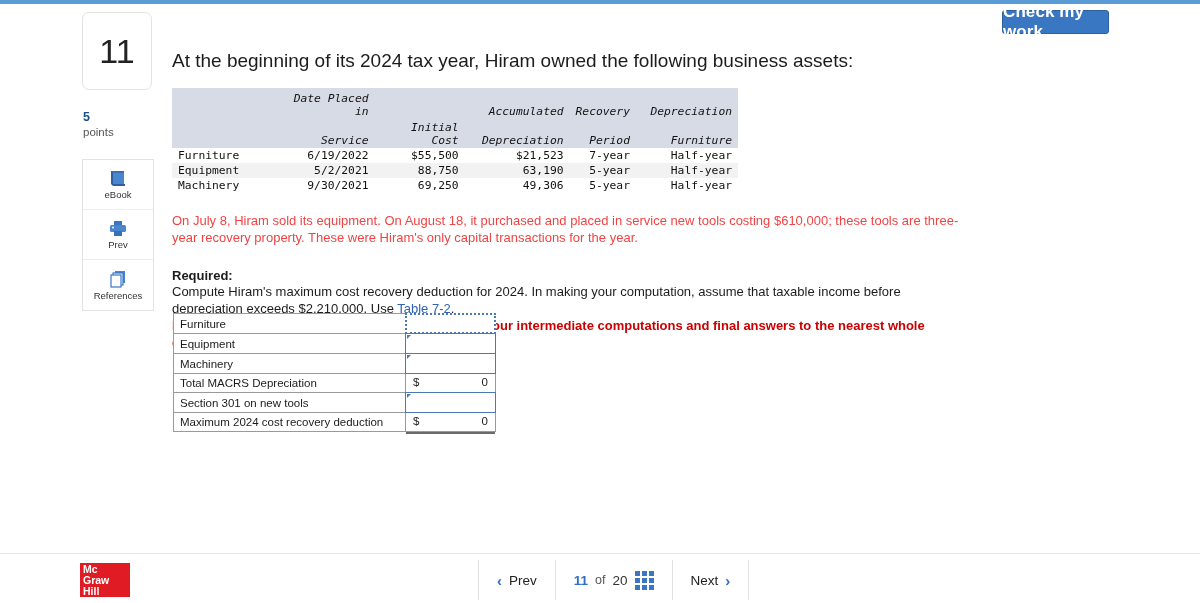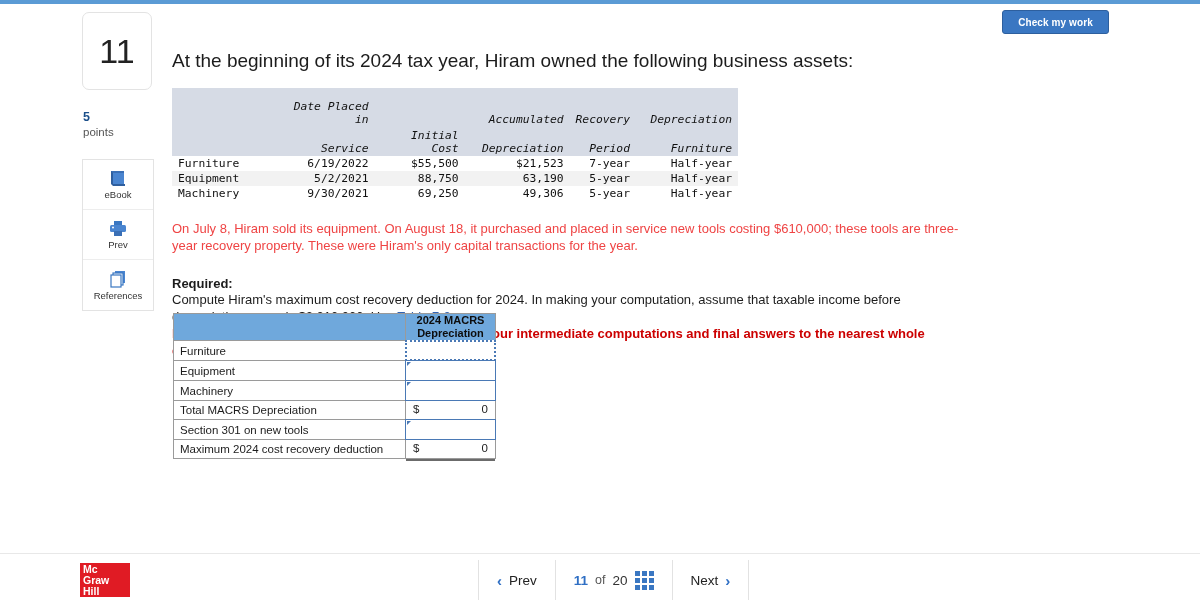--- a/index.html
+++ b/index.html
@@ -15,21 +15,21 @@
     position: absolute; top: 0; left: 0; width: 1200px; height: 4px;
     background: #5b9bd5;
   }
 
   
   .check-btn {
     position: absolute; top: 10px; left: 1002px;
     width: 107px; height: 24px;
     background: #3a77c2; color: #ffffff;
     border: 1px solid #2d5f9e; border-radius: 3px;
-    font-size: 10px; font-weight: bold;
+    font-size: 17px; font-weight: bold;
     display: flex; align-items: center; justify-content: center;
     cursor: pointer; letter-spacing: .1px;
   }
 
   
   .sidebar { position: absolute; top: 12px; left: 82px; width: 72px; }
   .qnum-card {
     width: 70px; height: 78px;
     border: 1px solid #e3e3e3; border-radius: 7px;
     background: #fff;
@@ -60,21 +60,21 @@
 
   
   .assets {
     margin-top: 19px;
     border-collapse: collapse;
     font-family: "DejaVu Sans Mono", "Liberation Mono", monospace;
     font-size: 11.3px; color: #111;
     width: 566px;
   }
   .assets thead td { background: #d6dbe5; font-style: italic; vertical-align: bottom; padding: 2px 6px 1px 6px; }
-  .assets thead tr.h1 td { padding-top: 12px; }
+  .assets thead tr.h1 td { padding-top: 4px; }
   .assets tbody td { padding: 1px 6px; }
   .assets tbody tr.alt td { background: #f2f2f2; }
   .a-name { text-align: left; width: 116px; }
   .a-date { text-align: right; width: 112px; }
   .a-cost { text-align: right; width: 104px; }
   .a-accum { text-align: right; width: 110px; }
   .a-period { text-align: right; width: 68px; padding-right: 10px !important; }
   .a-conv { text-align: right; width: 100px; }
 
   .para { margin-top: 19px; font-size: 13px; color: #ef4444; line-height: 17px; }
@@ -245,27 +245,20 @@
 
     <div class="req-head">Required:</div>
     <div class="req-body">
       <span>Compute Hiram's maximum cost recovery deduction for 2024. In making your computation, assume that taxable income before depreciation exceeds $2,210,000. Use </span><span class="link">Table 7-2</span><span>.</span>
     </div>
     <div class="note">Note: Enter all amounts as positive values. Round your intermediate computations and final answers to the nearest whole dollar amount.</div>
   </div>
 
   <table class="answer">
     <tbody>
-      <tr>
-        <td class="ans-label hdr-blank"></td>
-        <td class="ans-val hdr-cell">
-          <div>2024 MACRS</div>
-          <div>Depreciation</div>
-        </td>
-      </tr>
 
       <tr>
         <td class="ans-label">Furniture</td>
         <td class="ans-val">
           <div class="cellbox">
             <div class="inputcell focused"></div>
           </div>
         </td>
       </tr>
 

